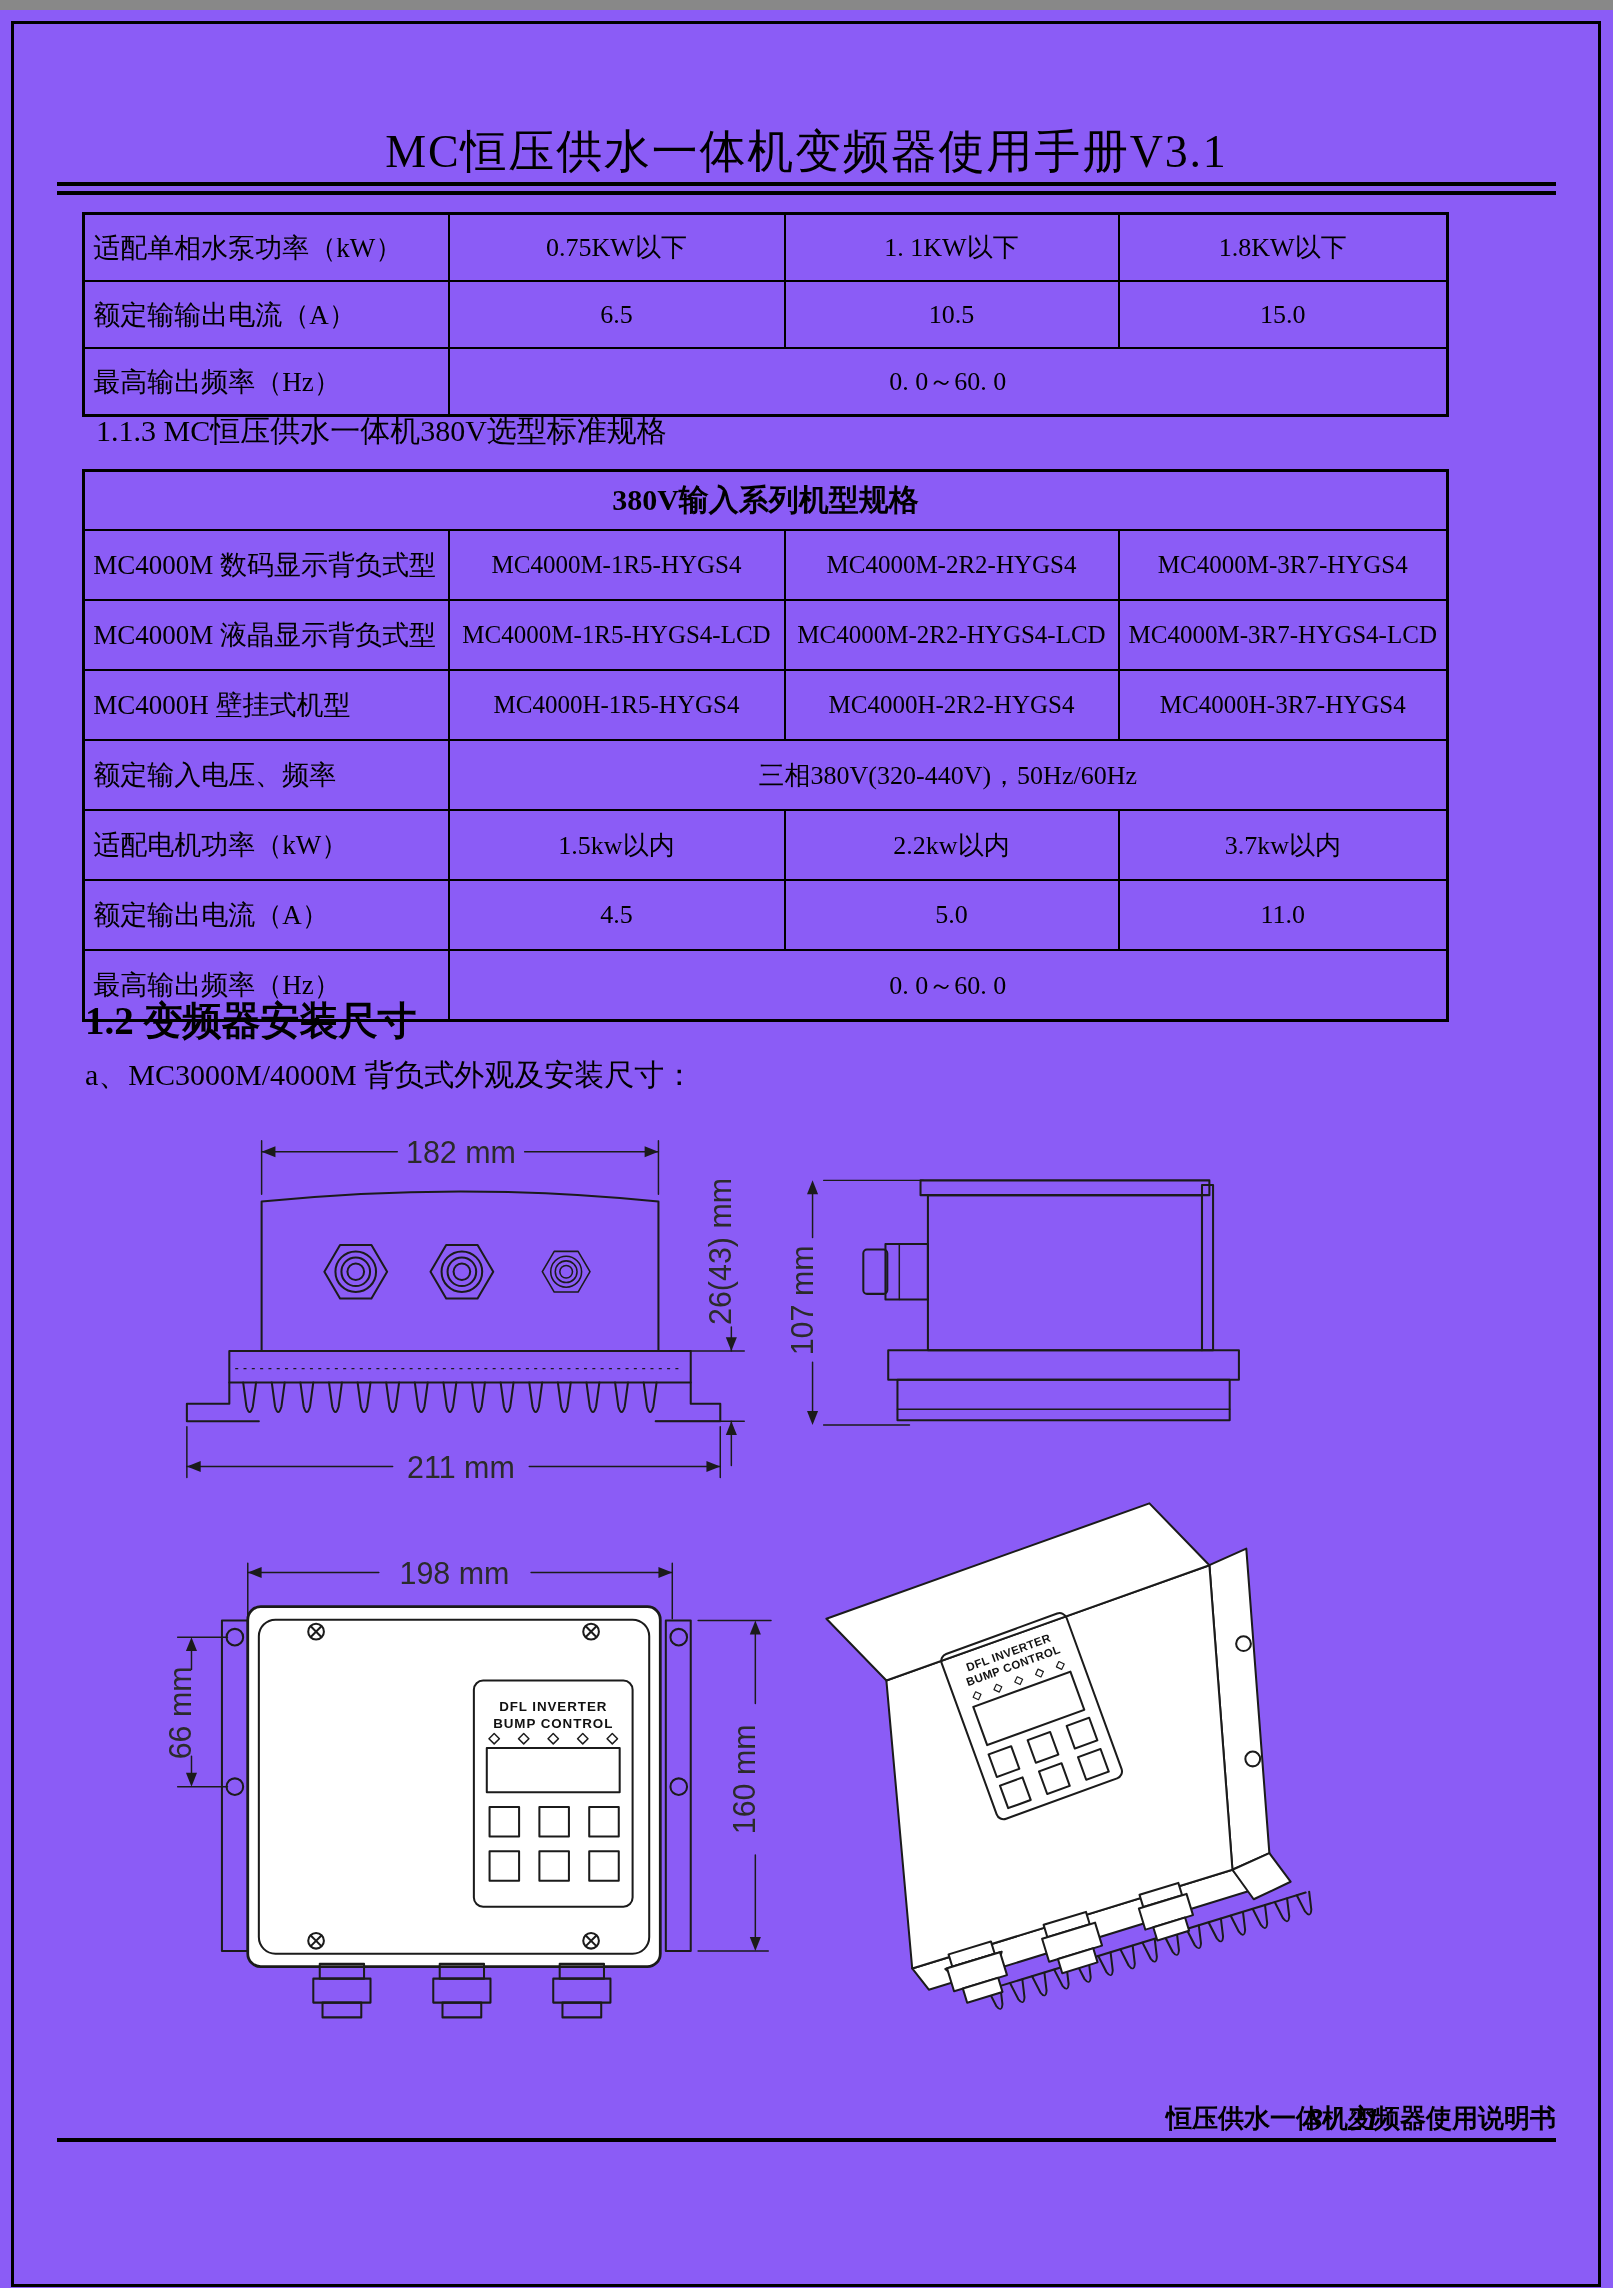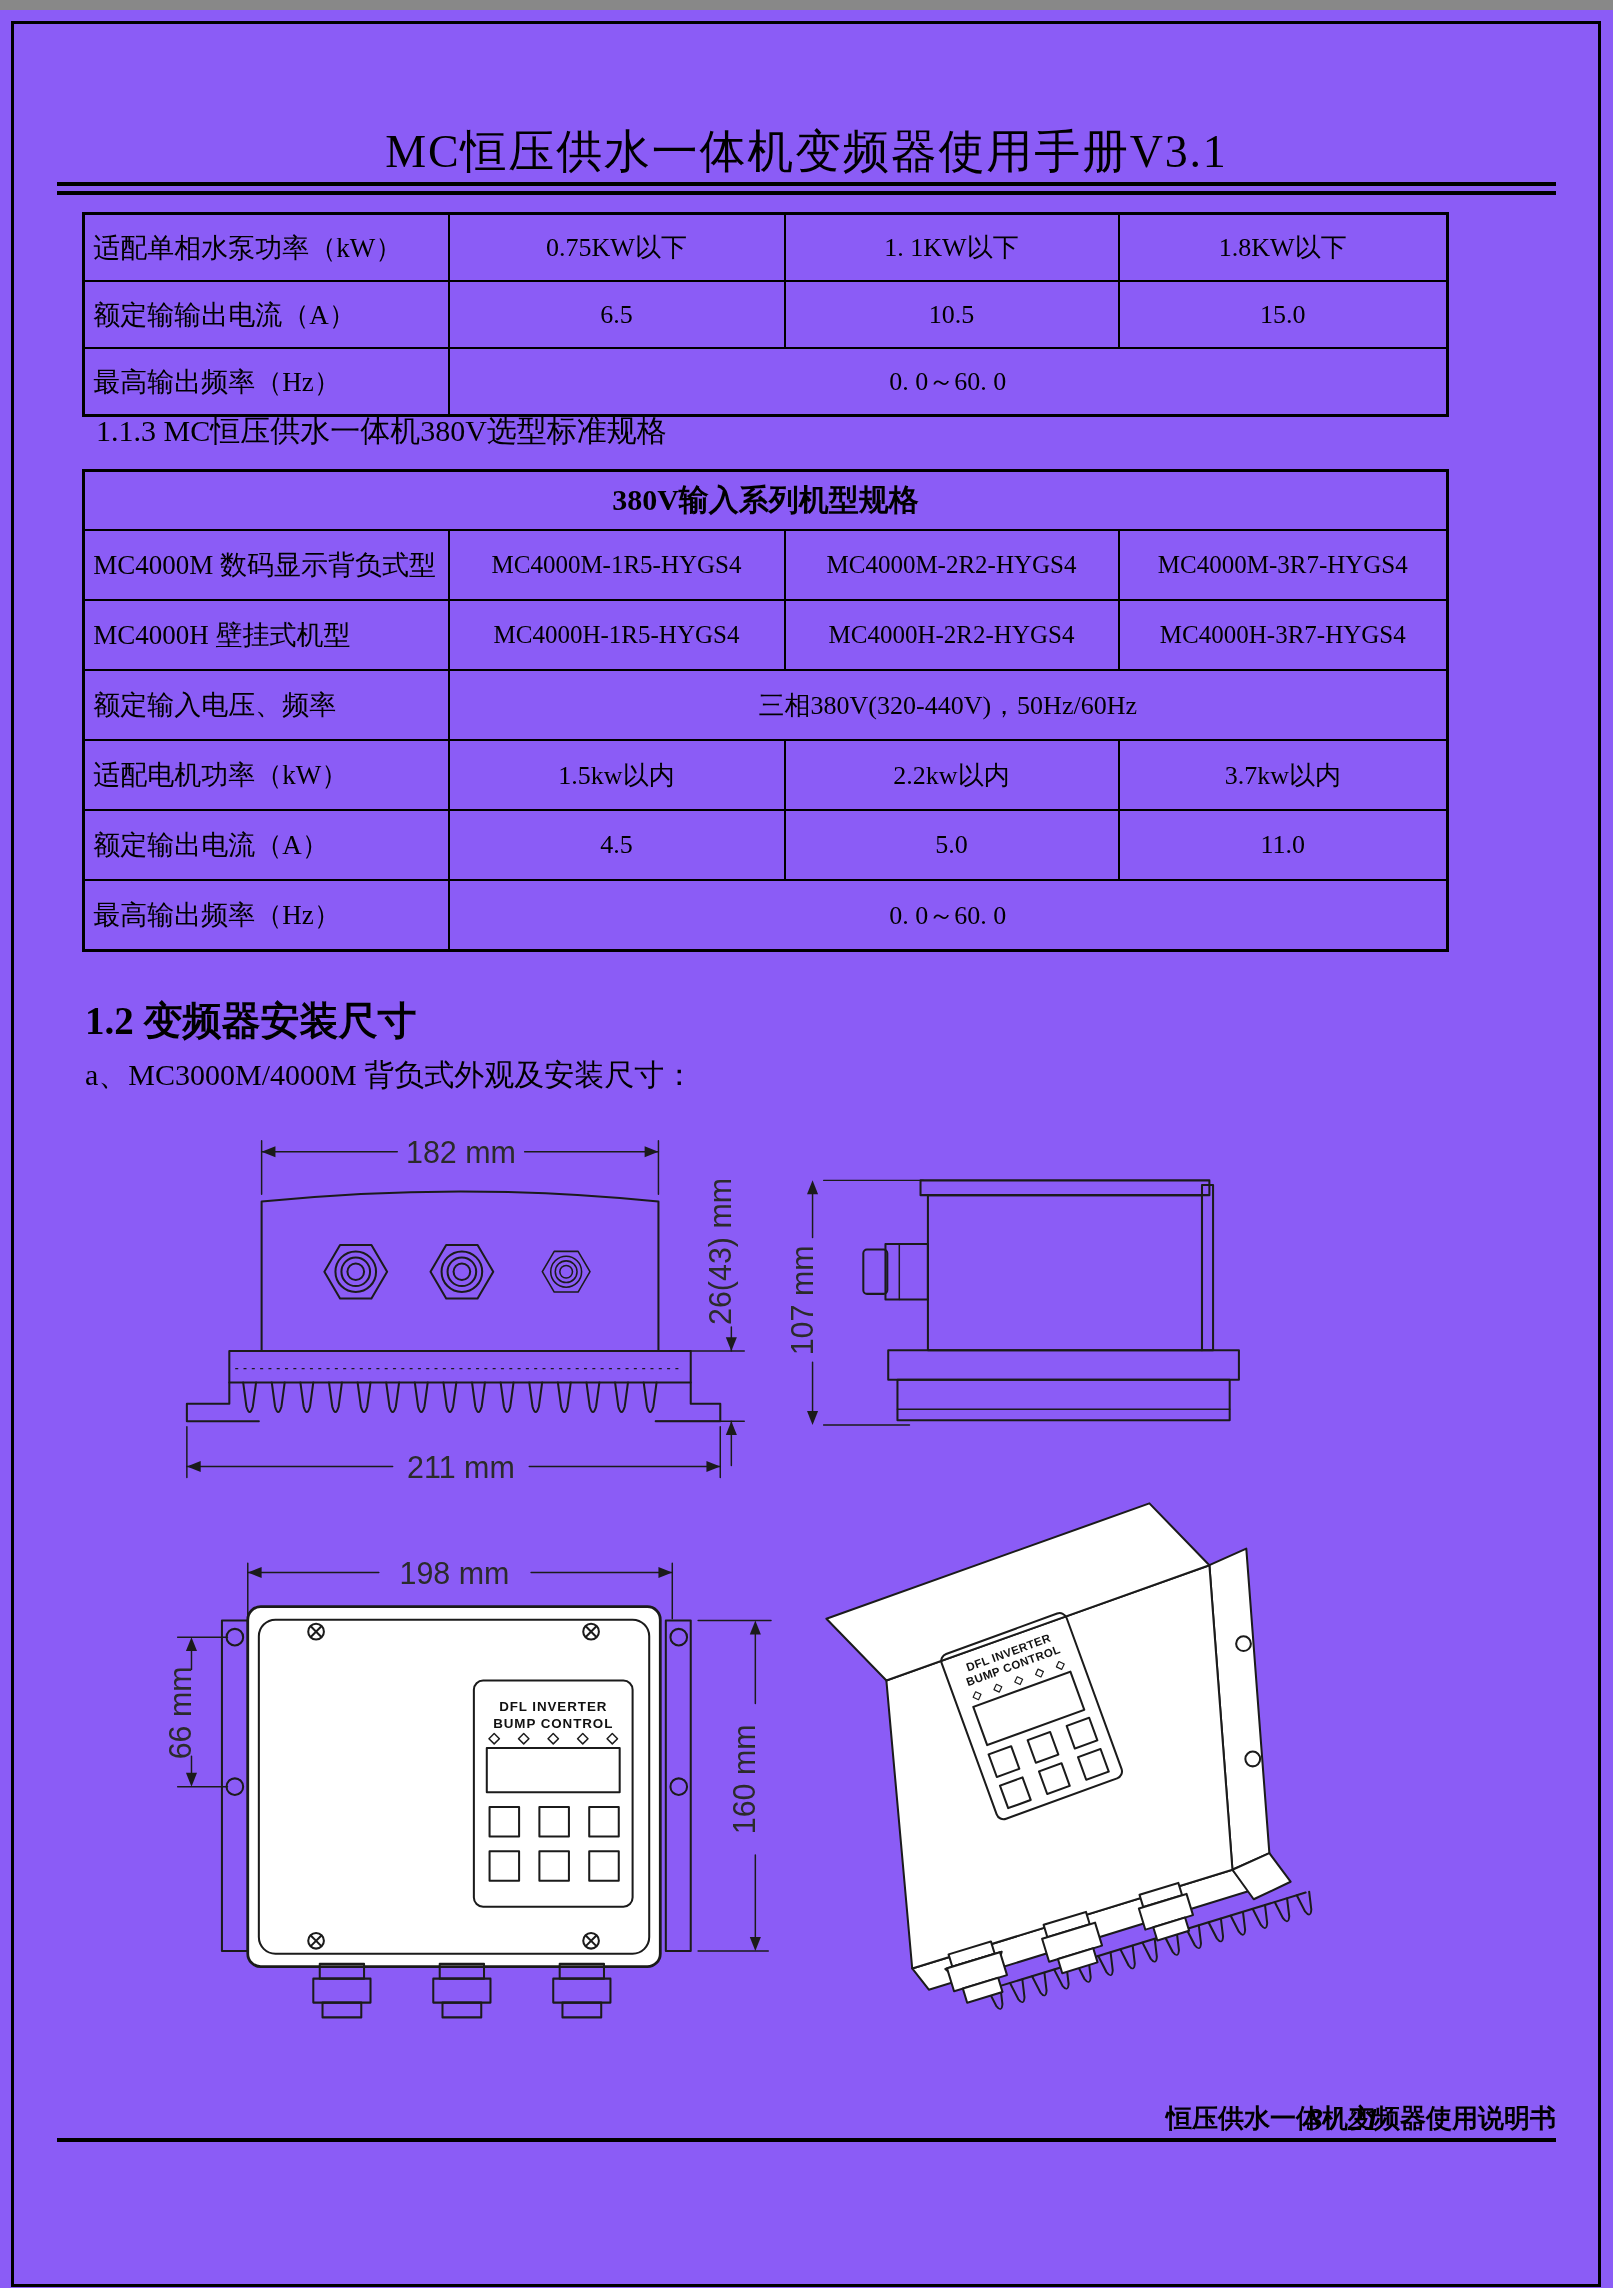--- a/index.html
+++ b/index.html
@@ -89,20 +89,26 @@
       <tr>
         <td class="ttl" colspan="4">380V输入系列机型规格</td>
       </tr>
       <tr>
         <td class="lbl">MC4000M 数码显示背负式型</td>
         <td class="val model">MC4000M-1R5-HYGS4</td>
         <td class="val model">MC4000M-2R2-HYGS4</td>
         <td class="val model">MC4000M-3R7-HYGS4</td>
       </tr>
       <tr>
+        <td class="lbl">MC4000M 液晶显示背负式型</td>
+        <td class="val model">MC4000M-1R5-HYGS4-LCD</td>
+        <td class="val model">MC4000M-2R2-HYGS4-LCD</td>
+        <td class="val model">MC4000M-3R7-HYGS4-LCD</td>
+      </tr>
+      <tr>
         <td class="lbl">MC4000H 壁挂式机型</td>
         <td class="val model">MC4000H-1R5-HYGS4</td>
         <td class="val model">MC4000H-2R2-HYGS4</td>
         <td class="val model">MC4000H-3R7-HYGS4</td>
       </tr>
       <tr>
         <td class="lbl">额定输入电压、频率</td>
         <td class="val" colspan="3">三相380V(320-440V)，50Hz/60Hz</td>
       </tr>
       <tr>

